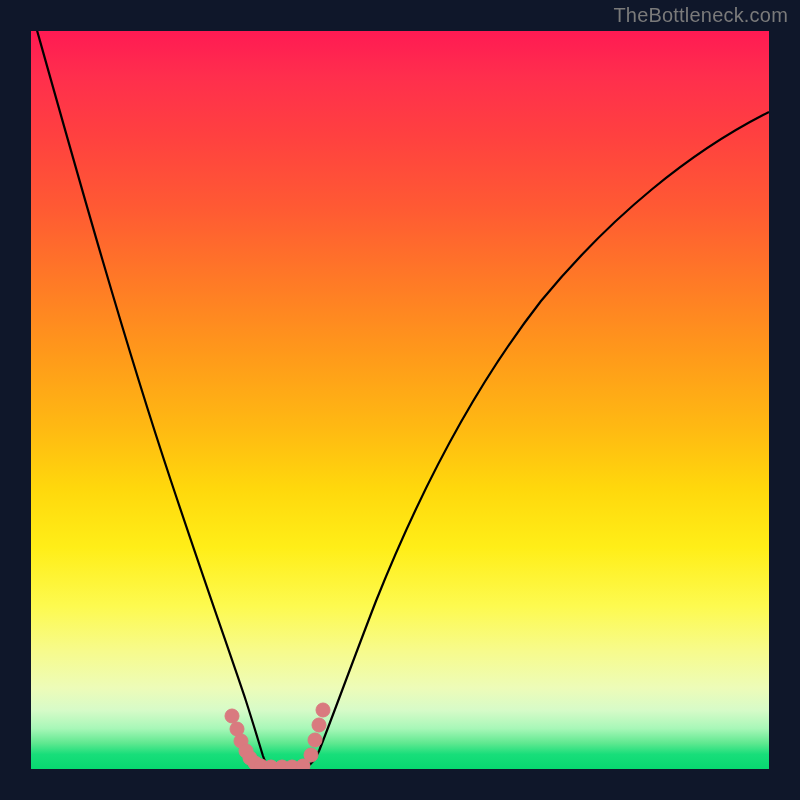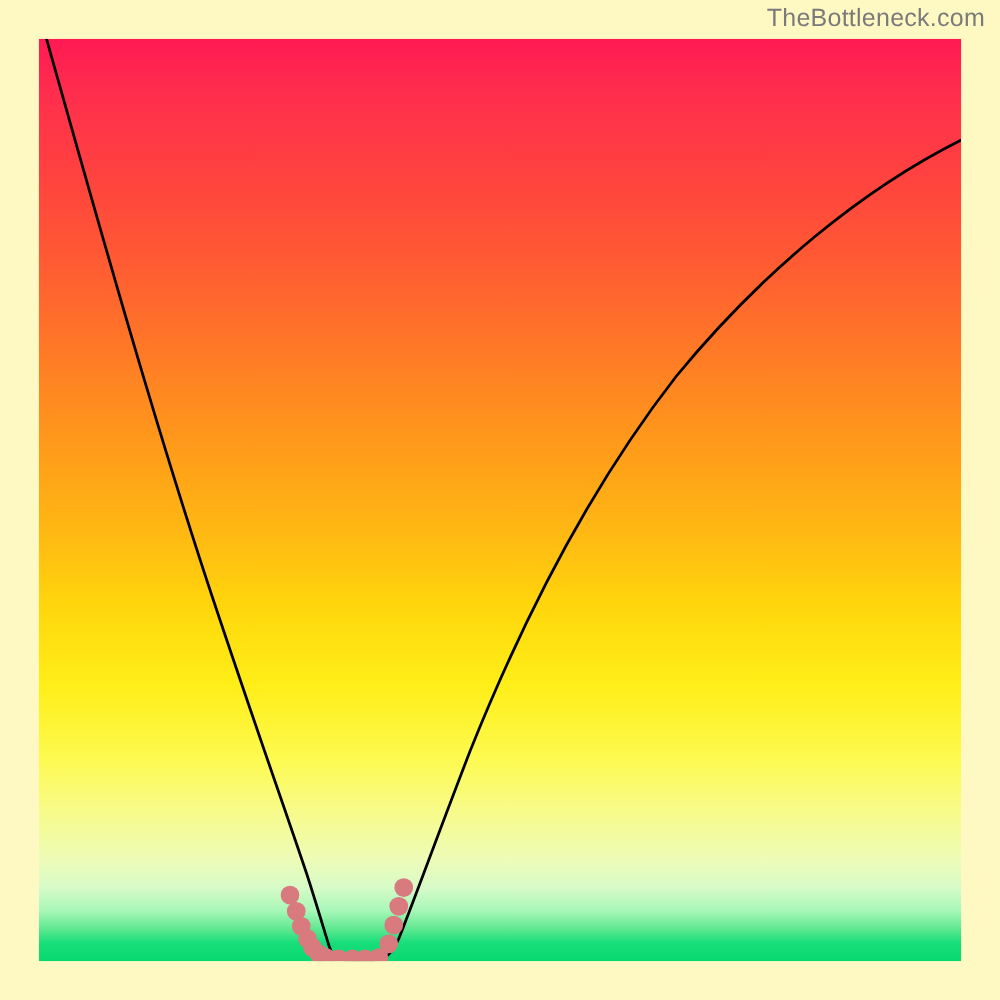--- a/index.html
+++ b/index.html
@@ -7,21 +7,21 @@
     padding: 0;
     width: 800px;
     height: 800px;
     overflow: hidden;
     background: #000;
     font-family: Arial, Helvetica, sans-serif;
   }
   .frame {
     position: absolute;
     inset: 0;
-    background: #fef9c3;
+    background: #0f172a;
     padding-left: 40px;
   }
   .plot {
     position: absolute;
     left: 31px;
     top: 31px;
     width: 738px;
     height: 738px;
     overflow: hidden;
   }

